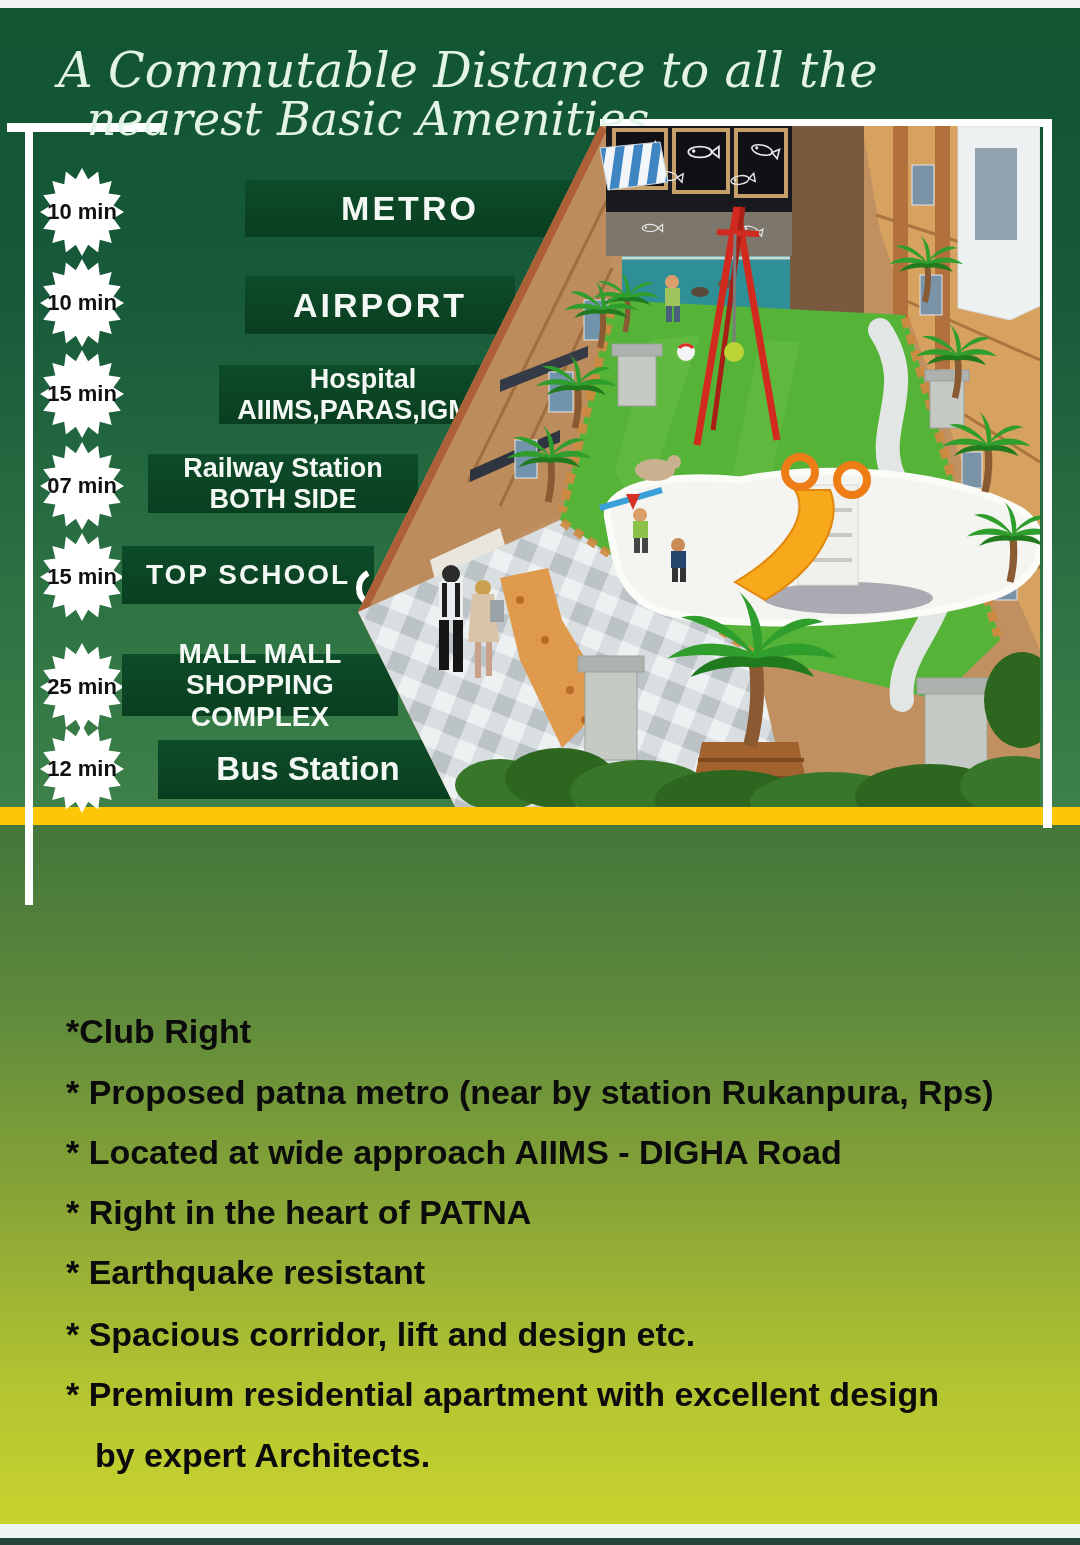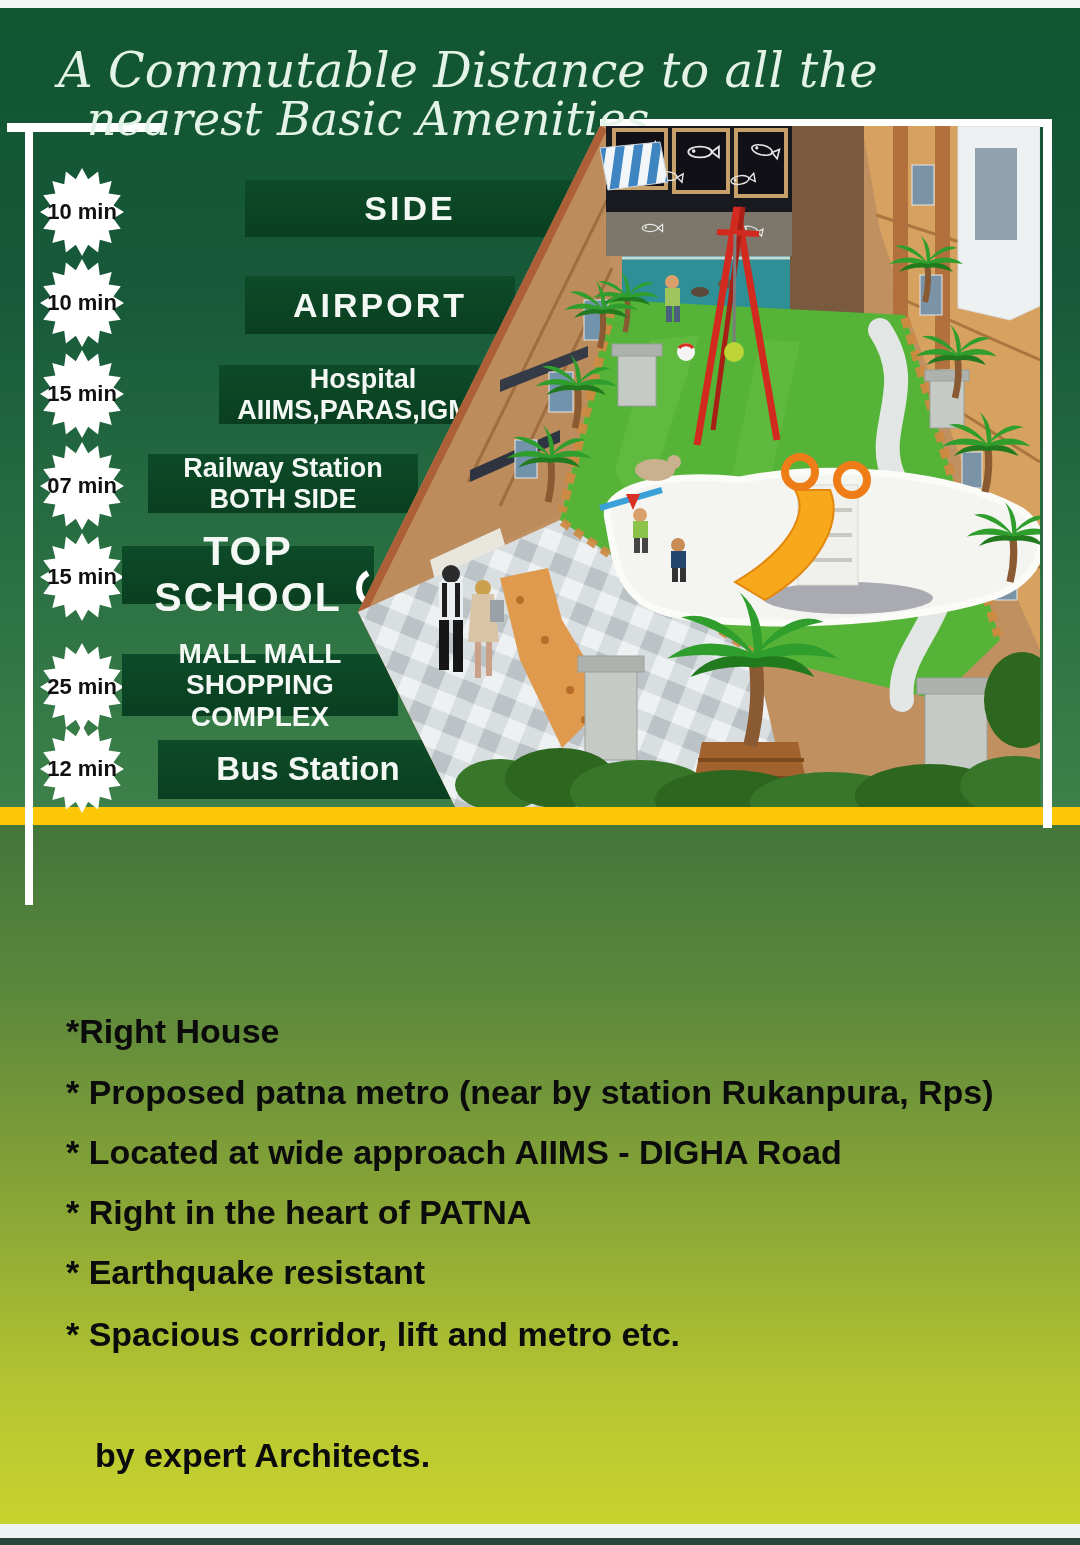--- a/index.html
+++ b/index.html
@@ -36,21 +36,21 @@
   .badge .t{position:absolute;left:0;top:0;width:100%;height:100%;
             display:flex;align-items:center;justify-content:center;
             font-weight:bold;font-size:22px;color:#111;}
   .bar{background:linear-gradient(180deg,#0d4b29,#093f20);color:#f4f8f4;
        display:flex;flex-direction:column;align-items:center;justify-content:center;
        font-weight:bold;line-height:1.12;z-index:1;text-align:center;}
   .b0{left:245px;top:180px;width:330px;height:57px;font-size:34px;letter-spacing:3px;}
   .b1{left:245px;top:276px;width:270px;height:58px;font-size:34px;letter-spacing:3px;}
   .b2{left:176px;top:365px;width:288px;height:59px;font-size:27px;margin-left:43px;}
   .b3{left:148px;top:454px;width:270px;height:59px;font-size:27px;}
-  .b4{left:122px;top:546px;width:252px;height:58px;font-size:41px;letter-spacing:2px;text-align:center;}
+  .b4{left:122px;top:546px;width:252px;height:58px;font-size:28px;letter-spacing:2px;text-align:center;}
   .b5{left:122px;top:654px;width:276px;height:62px;font-size:28px;}
   .b6{left:150px;top:740px;width:300px;height:59px;font-size:33px;margin-left:8px;}
   .g0{top:167px}.g1{top:258px}.g2{top:349px}.g3{top:441px}.g4{top:532px}.g5{top:642px}.g6{top:724px}
   .arc-ico{left:342px;top:570px;z-index:1;}
 
   
   .photo{left:355px;top:119px;width:688px;height:706px;z-index:2;}
 
   
   .hl-head{left:62px;top:846px;font-family:"DejaVu Serif",serif;font-style:italic;
@@ -117,21 +117,21 @@
     <div class="t">25 min</div>
   </div>
   <div class="abs badge g6">
     <svg width="86" height="90">
         <polygon fill="#ffffff" points="43.0,1.0 49.2,12.2 59.1,4.4 60.8,17.2 72.7,13.9 69.6,26.4 81.8,28.2 74.4,38.5 85.0,45.0 74.4,51.5 81.8,61.8 69.6,63.6 72.7,76.1 60.8,72.8 59.1,85.6 49.2,77.8 43.0,89.0 36.8,77.8 26.9,85.6 25.2,72.8 13.3,76.1 16.4,63.6 4.2,61.8 11.6,51.5 1.0,45.0 11.6,38.5 4.2,28.2 16.4,26.4 13.3,13.9 25.2,17.2 26.9,4.4 36.8,12.2"></polygon>
       </svg>
     <div class="t">12 min</div>
   </div>
 
   <div class="abs bar b0">
-    <span>SIDE</span>
+    <span>METRO</span>
     </div>
   <div class="abs bar b1">
     <span>AIRPORT</span>
     </div>
   <div class="abs bar b2">
     <span>Hospital</span>
     <span>AIIMS,PARAS,IGMS</span>
     </div>
   <div class="abs bar b3">
     <span>Railway Station</span>
@@ -393,21 +393,22 @@
       <g transform="translate(470,592)">
         <circle cx="13" cy="-4" r="8" fill="#caa04e"></circle>
         <polygon points="2,2 24,2 29,50 -2,50" fill="#d9c4a8"></polygon>
         <rect x="20" y="8" width="14" height="22" fill="#9aa2a8"></rect>
         <rect x="5" y="50" width="6" height="36" fill="#caa089"></rect>
         <rect x="16" y="50" width="6" height="34" fill="#caa089"></rect>
       </g>
     </g>
   </svg>
 
-  <div class="abs bullet bl0">*Right House</div>
+  <div class="abs bullet bl0">*Club Right</div>
   <div class="abs bullet bl1">* Proposed patna metro (near by station Rukanpura, Rps)</div>
   <div class="abs bullet bl2">* Located at wide approach AIIMS - DIGHA Road</div>
   <div class="abs bullet bl3">* Right in the heart of PATNA</div>
   <div class="abs bullet bl4">* Earthquake resistant</div>
-  <div class="abs bullet bl5">* Spacious corridor, lift and metro etc.</div>
+  <div class="abs bullet bl5">* Spacious corridor, lift and design etc.</div>
+  <div class="abs bullet bl6">* Premium residential apartment with excellent design</div>
   <div class="abs bullet bl7">by expert Architects.</div>
 
 </div>
 
 </body></html>

